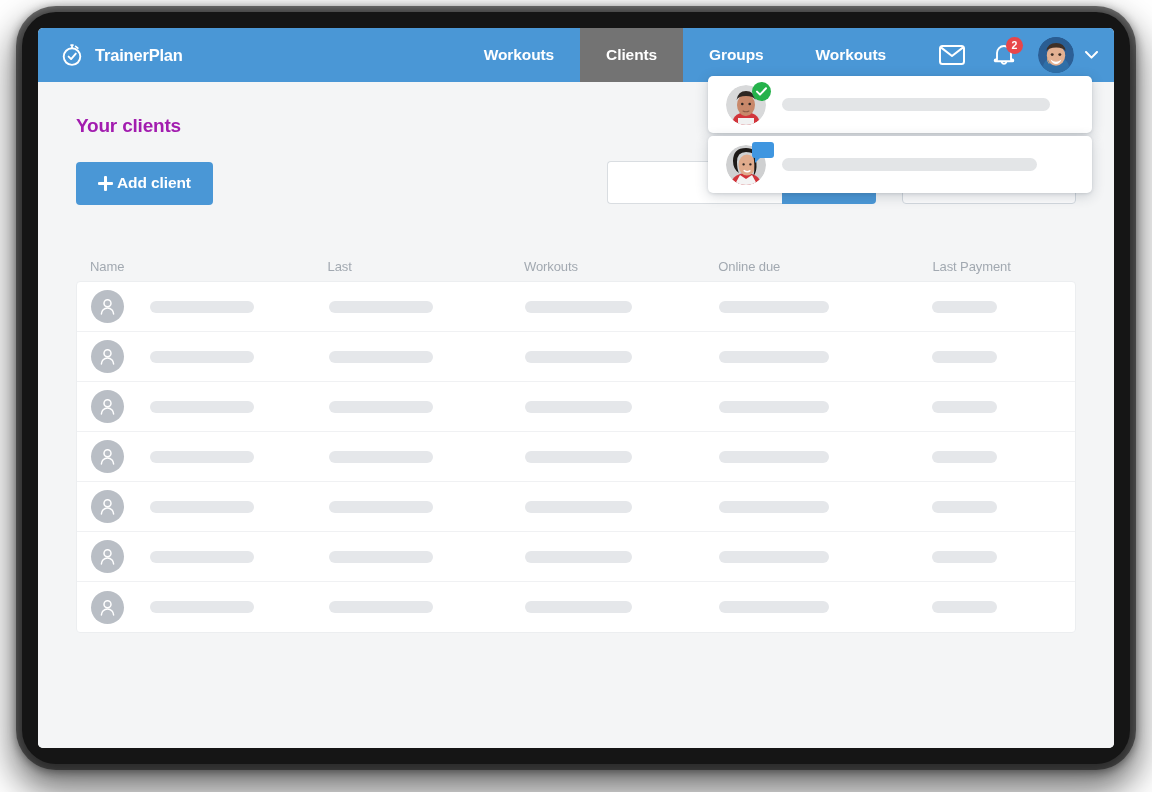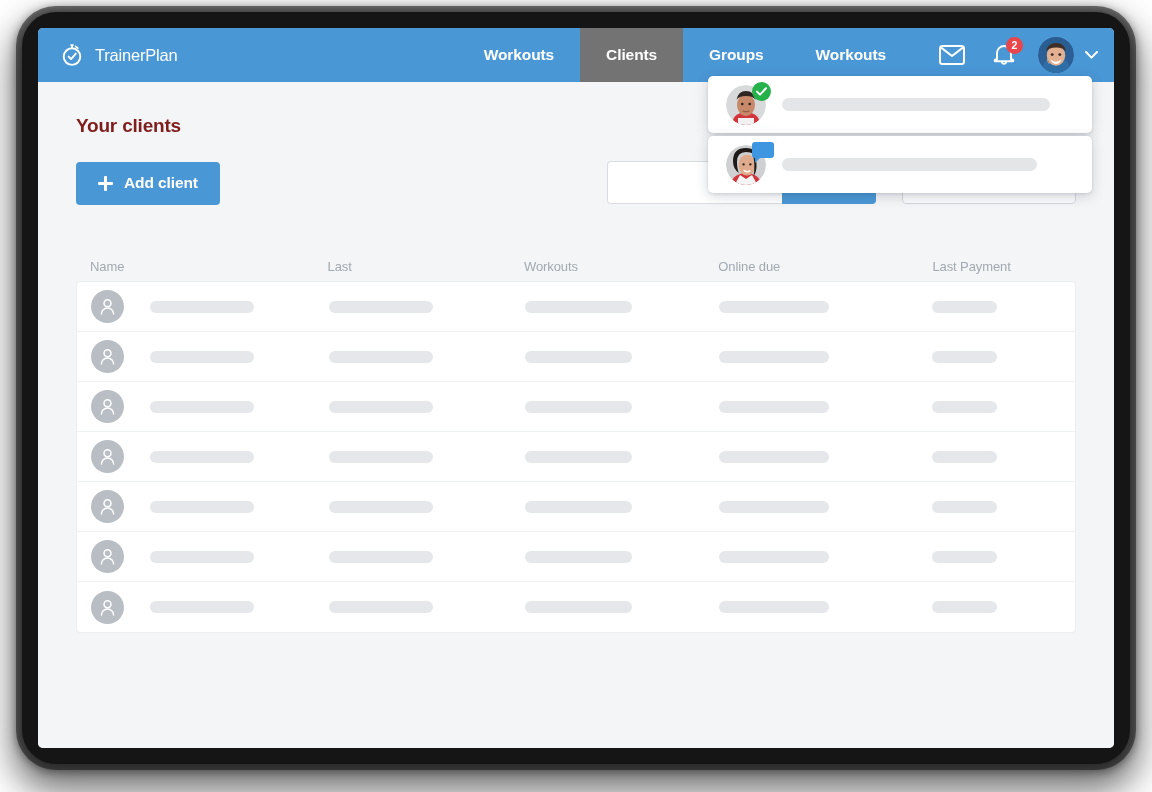--- a/index.html
+++ b/index.html
@@ -59,21 +59,21 @@
     display: flex;
     align-items: center;
     gap: 11px;
     padding-left: 22px;
     padding-right: 10px;
   }
   .brand-logo { width: 24px; height: 24px; display: block; }
   .brand-name {
     color: #ffffff;
     font-size: 16.5px;
-    font-weight: normal;
+    font-weight: bold;
     letter-spacing: -0.2px;
     white-space: nowrap;
   }
 
   .nav-spacer { flex: 1 1 auto; }
 
   .nav-items { display: flex; align-items: stretch; }
   .nav-item {
     display: flex;
     align-items: center;
@@ -197,36 +197,36 @@
     position: relative;
     padding: 0 38px;
     height: 666px;
     background: #f4f5f6;
   }
 
   .page-title {
     padding-top: 33px;
     font-size: 19px;
     font-weight: bold;
-    color: #7f1d1d;
+    color: #a21caf;
     letter-spacing: -0.2px;
   }
 
   .toolbar {
     position: relative;
     margin-top: 24px;
     height: 44px;
     display: flex;
     align-items: center;
   }
 
   .btn-add {
     display: inline-flex;
     align-items: center;
-    gap: 11px;
+    gap: 4px;
     height: 43px;
     padding: 0 22px;
     background: #4a97d6;
     border: none;
     border-radius: 4px;
     color: #ffffff;
     font-family: "Liberation Sans", sans-serif;
     font-size: 15.5px;
     font-weight: bold;
     letter-spacing: -0.1px;

